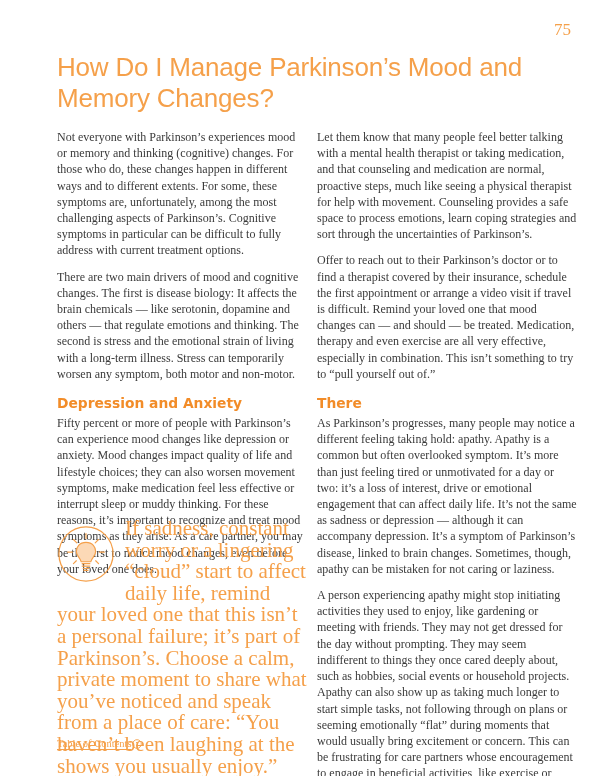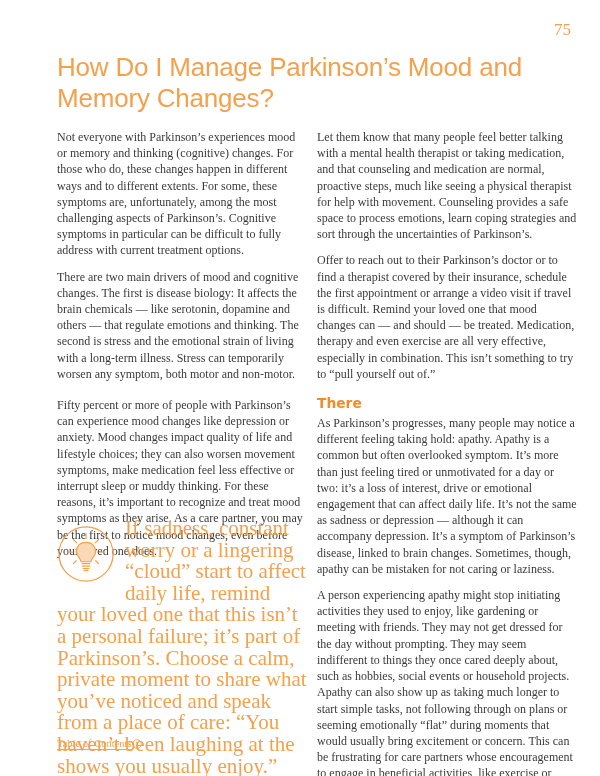--- a/index.html
+++ b/index.html
@@ -49,20 +49,21 @@
 
 <div class="page-number">75</div>
 
 <h1 class="title">How Do I Manage Parkinson’s Mood and Memory Changes?</h1>
 
 <div class="col col-left">
   <p class="body">Not everyone with Parkinson’s experiences mood or memory and thinking (cognitive) changes. For those who do, these changes happen in different ways and to different extents. For some, these symptoms are, unfortunately, among the most challenging aspects of Parkinson’s. Cognitive symptoms in particular can be difficult to fully address with current treatment options.</p>
   <div class="gap"></div>
   <p class="body">There are two main drivers of mood and cognitive changes. The first is disease biology: It affects the brain chemicals — like serotonin, dopamine and others — that regulate emotions and thinking. The second is stress and the emotional strain of living with a long-term illness. Stress can temporarily worsen any symptom, both motor and non-motor.</p>
   <div class="gap" style="height:12px"></div>
+  <h2 class="section">Depression and Anxiety</h2>
   <div style="height:3px"></div>
   <p class="body">Fifty percent or more of people with Parkinson’s can experience mood changes like depression or anxiety. Mood changes impact quality of life and lifestyle choices; they can also worsen movement symptoms, make medication feel less effective or interrupt sleep or muddy thinking. For these reasons, it’s important to recognize and treat mood symptoms as they arise. As a care partner, you may be the first to notice mood changes, even before your loved one does.</p>
 </div>
 
 <div class="callout">
   <svg class="callout-icon" viewBox="0 0 60 60">
     <circle cx="30" cy="30" r="28" fill="none" stroke="#f5a04a" stroke-width="1.3"></circle>
     <g stroke="#f5a04a" stroke-width="1.2" stroke-linecap="round">
       <line x1="30" y1="9" x2="30" y2="14"></line>
       <line x1="17" y1="15" x2="20.5" y2="18.5"></line>

